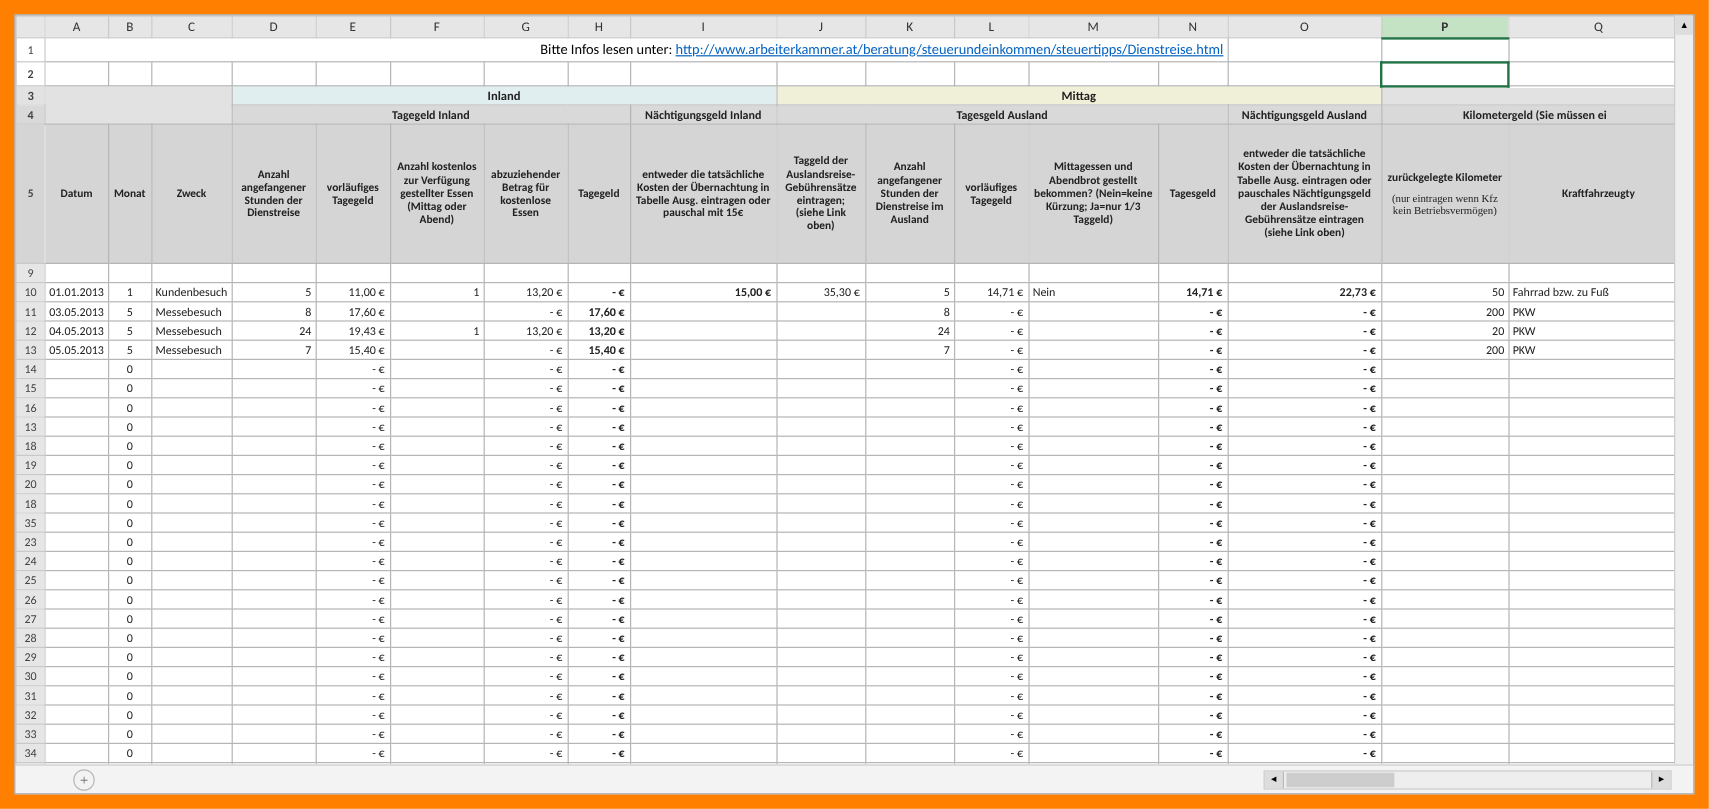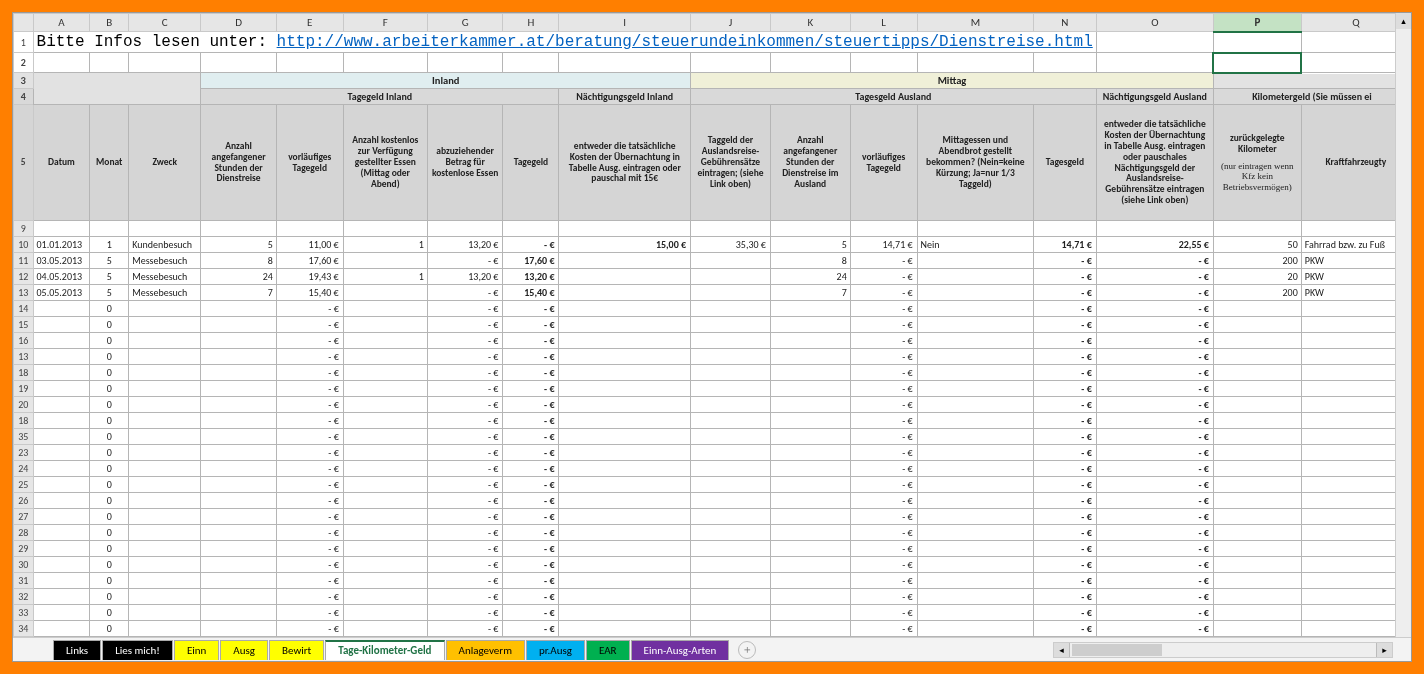--- a/index.html
+++ b/index.html
@@ -14,21 +14,21 @@
 tr.colhdr td { background: #e6e6e6; text-align: center; font-size: 11px; color: #333; border-color: #c9c9c9; height: 18px; font-weight: normal; }
 tr.colhdr td.active { background: #c4e2c4; border-bottom: 2px solid #217346; font-weight: 600; }
 .corner { background: #e6e6e6; }
 
 
 td.rownum { background: #e6e6e6; text-align: center; font-size: 10px; color: #444; width: 22px; border-color: #c9c9c9; }
 tr.r2 td.rownum { font-weight: bold; }
 
 
 .info-row td { height: 20px; background: #fff; }
-.info-text { text-align: center; font-size: 16px; font-family: Liberation Mono, monospace; }
+.info-text { text-align: right; font-size: 12px; }
 .info-text .plain { color: #000; }
 .info-text .lnk { color: #0563c1; text-decoration: underline; cursor: pointer; }
 
 .name-box { border: 2px solid #217346; height: 20px; }
 
 
 .grp td { text-align: center; font-weight: bold; font-size: 10.5px; background: #e2e2e2; }
 .grp .inland { background: #e0eef0; }
 .grp .ausland { background: #f0f0d8; }
 .subgrp td { text-align: center; font-weight: bold; font-size: 10px; background: #d9d9d9; height: 16px; }
@@ -203,21 +203,21 @@
             <td class="euro">11,00 €</td>
             <td class="tright">1</td>
             <td class="euro">13,20 €</td>
             <td class="euro bold">-   €</td>
             <td class="euro bold">15,00 €</td>
             <td class="euro">35,30 €</td>
             <td class="tright">5</td>
             <td class="euro">14,71 €</td>
             <td class="tleft">Nein</td>
             <td class="euro bold">14,71 €</td>
-            <td class="euro bold">22,55 €</td>
+            <td class="euro bold">22,73 €</td>
             <td class="tright">50</td>
             <td class="tleft">Fahrrad bzw. zu Fuß</td>
           </tr>
           <tr class="data">
             <td class="rownum">11</td>
             <td class="tleft">03.05.2013</td>
             <td class="tcenter">5</td>
             <td class="tleft">Messebesuch</td>
             <td class="tright">8</td>
             <td class="euro">17,60 €</td>
@@ -715,32 +715,20 @@
             <td class="tleft"></td>
           </tr>
         </tbody>
     </table>
     <div class="v-scroll">
       <div class="up">▴</div>
     </div>
   </div>
 
   <div class="tabs-bar">
-    <div id="tabs-holder" style="display:flex;">
-        <div class="tab black">Links</div>
-        <div class="tab black">Lies mich!</div>
-        <div class="tab yellow">Einn</div>
-        <div class="tab yellow">Ausg</div>
-        <div class="tab yellow">Bewirt</div>
-        <div class="tab active">Tage-Kilometer-Geld</div>
-        <div class="tab orange">Anlageverm</div>
-        <div class="tab blue">pr.Ausg</div>
-        <div class="tab green">EAR</div>
-        <div class="tab purple">Einn-Ausg-Arten</div>
-      </div>
     <div class="tab-add">＋</div>
     <div class="h-scroll">
       <div class="thumb-l">◂</div>
       <div class="thumb"></div>
       <div class="thumb-r">▸</div>
     </div>
   </div>
 </div>
 
 </body></html>

